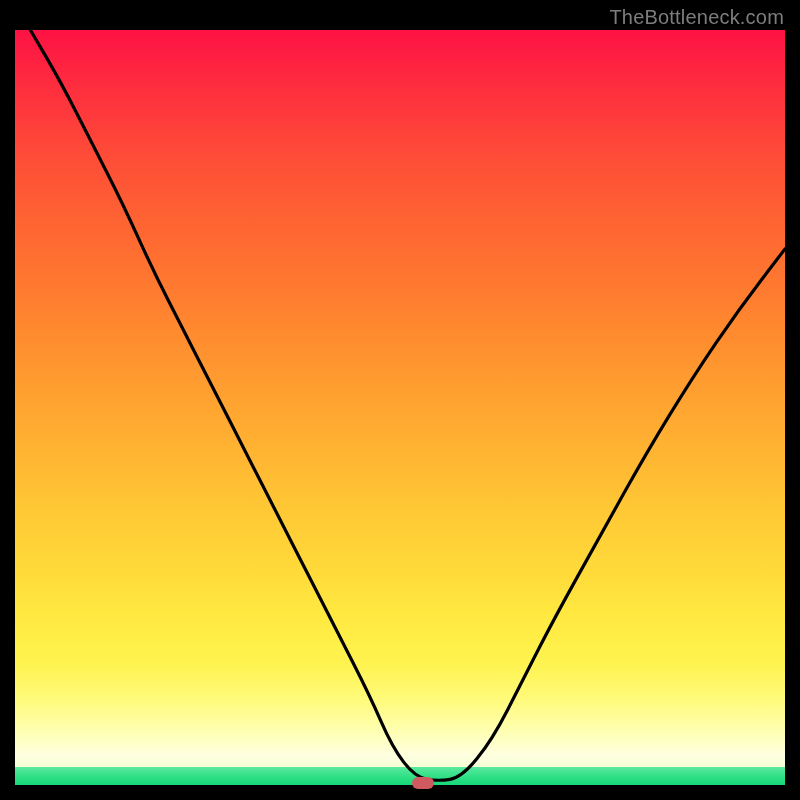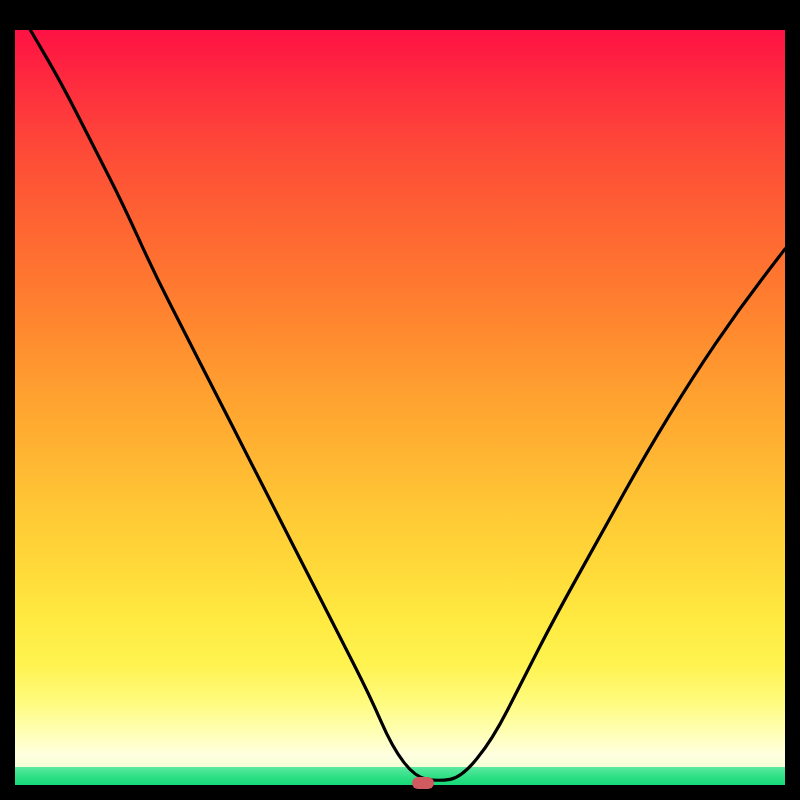--- a/index.html
+++ b/index.html
@@ -83,20 +83,21 @@
     height: 12px;
     border-radius: 6px;
     background: #cf5b61;
     transform: translate(-50%, -50%);
   }
 </style>
 </head>
 <body>
 
 <div class="wrap">
+  <div class="watermark">TheBottleneck.com</div>
 
   <div class="plot">
     <div class="inner"></div>
 
     <svg class="curve" viewBox="0 0 770 770" preserveAspectRatio="none">
       <path id="curve-path" d="M 15.4 15.0 Q 15.4 15.0 30.8 41.4 Q 46.2 67.8 61.6 98.0 Q 77.0 128.3 92.4 158.4 Q 107.8 188.6 123.2 222.6 Q 138.6 256.6 154.0 286.8 Q 169.4 317.0 184.8 347.2 Q 200.2 377.4 215.6 407.6 Q 231.0 437.8 246.4 468.0 Q 261.8 498.2 277.2 528.4 Q 292.6 558.6 308.0 588.8 Q 323.4 619.0 338.8 649.2 Q 354.2 679.4 365.8 705.8 Q 377.3 732.3 388.9 747.4 Q 400.4 762.5 412.0 764.3 Q 423.5 766.2 435.1 764.3 Q 446.6 762.5 462.0 743.6 Q 477.4 724.7 492.8 694.5 Q 508.2 664.3 523.6 634.1 Q 539.0 603.9 562.1 562.4 Q 585.2 520.8 608.3 479.3 Q 631.4 437.8 654.5 400.1 Q 677.6 362.3 700.7 328.3 Q 723.8 294.4 746.9 264.2 T 770.0 234.0" fill="none" stroke="#000" stroke-width="3.2" stroke-linecap="round" stroke-linejoin="round"></path>
     </svg>
 
     <div class="marker" id="marker" style="left: 408.1px; top: 767.735px; background: rgb(207, 91, 97);"></div>
   </div>

